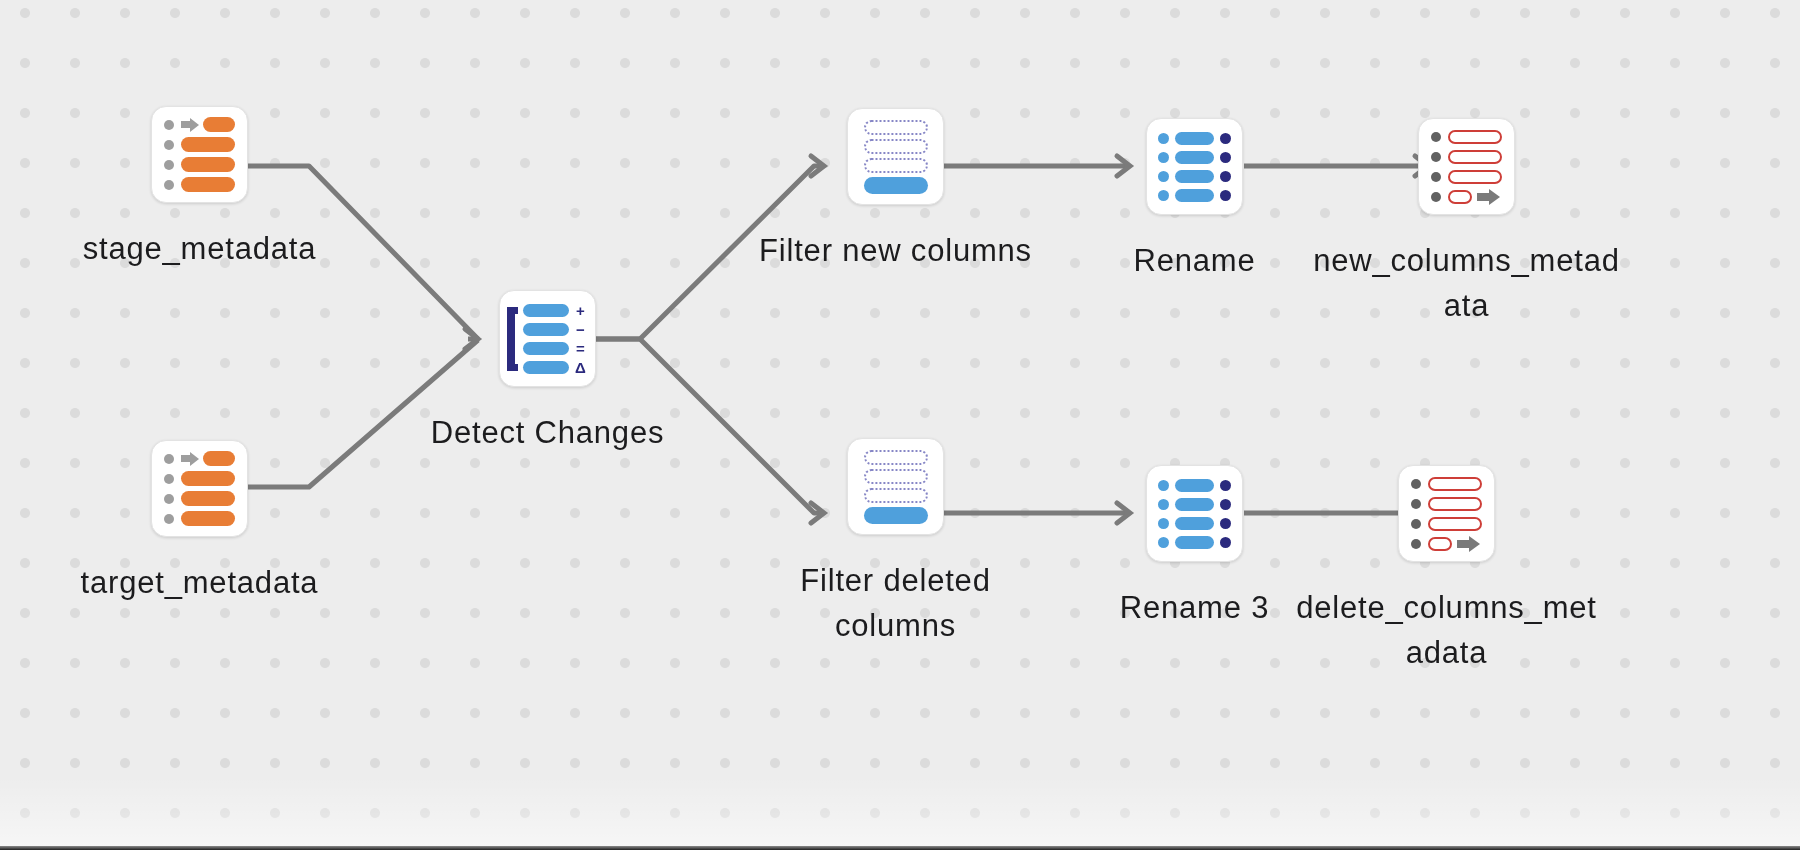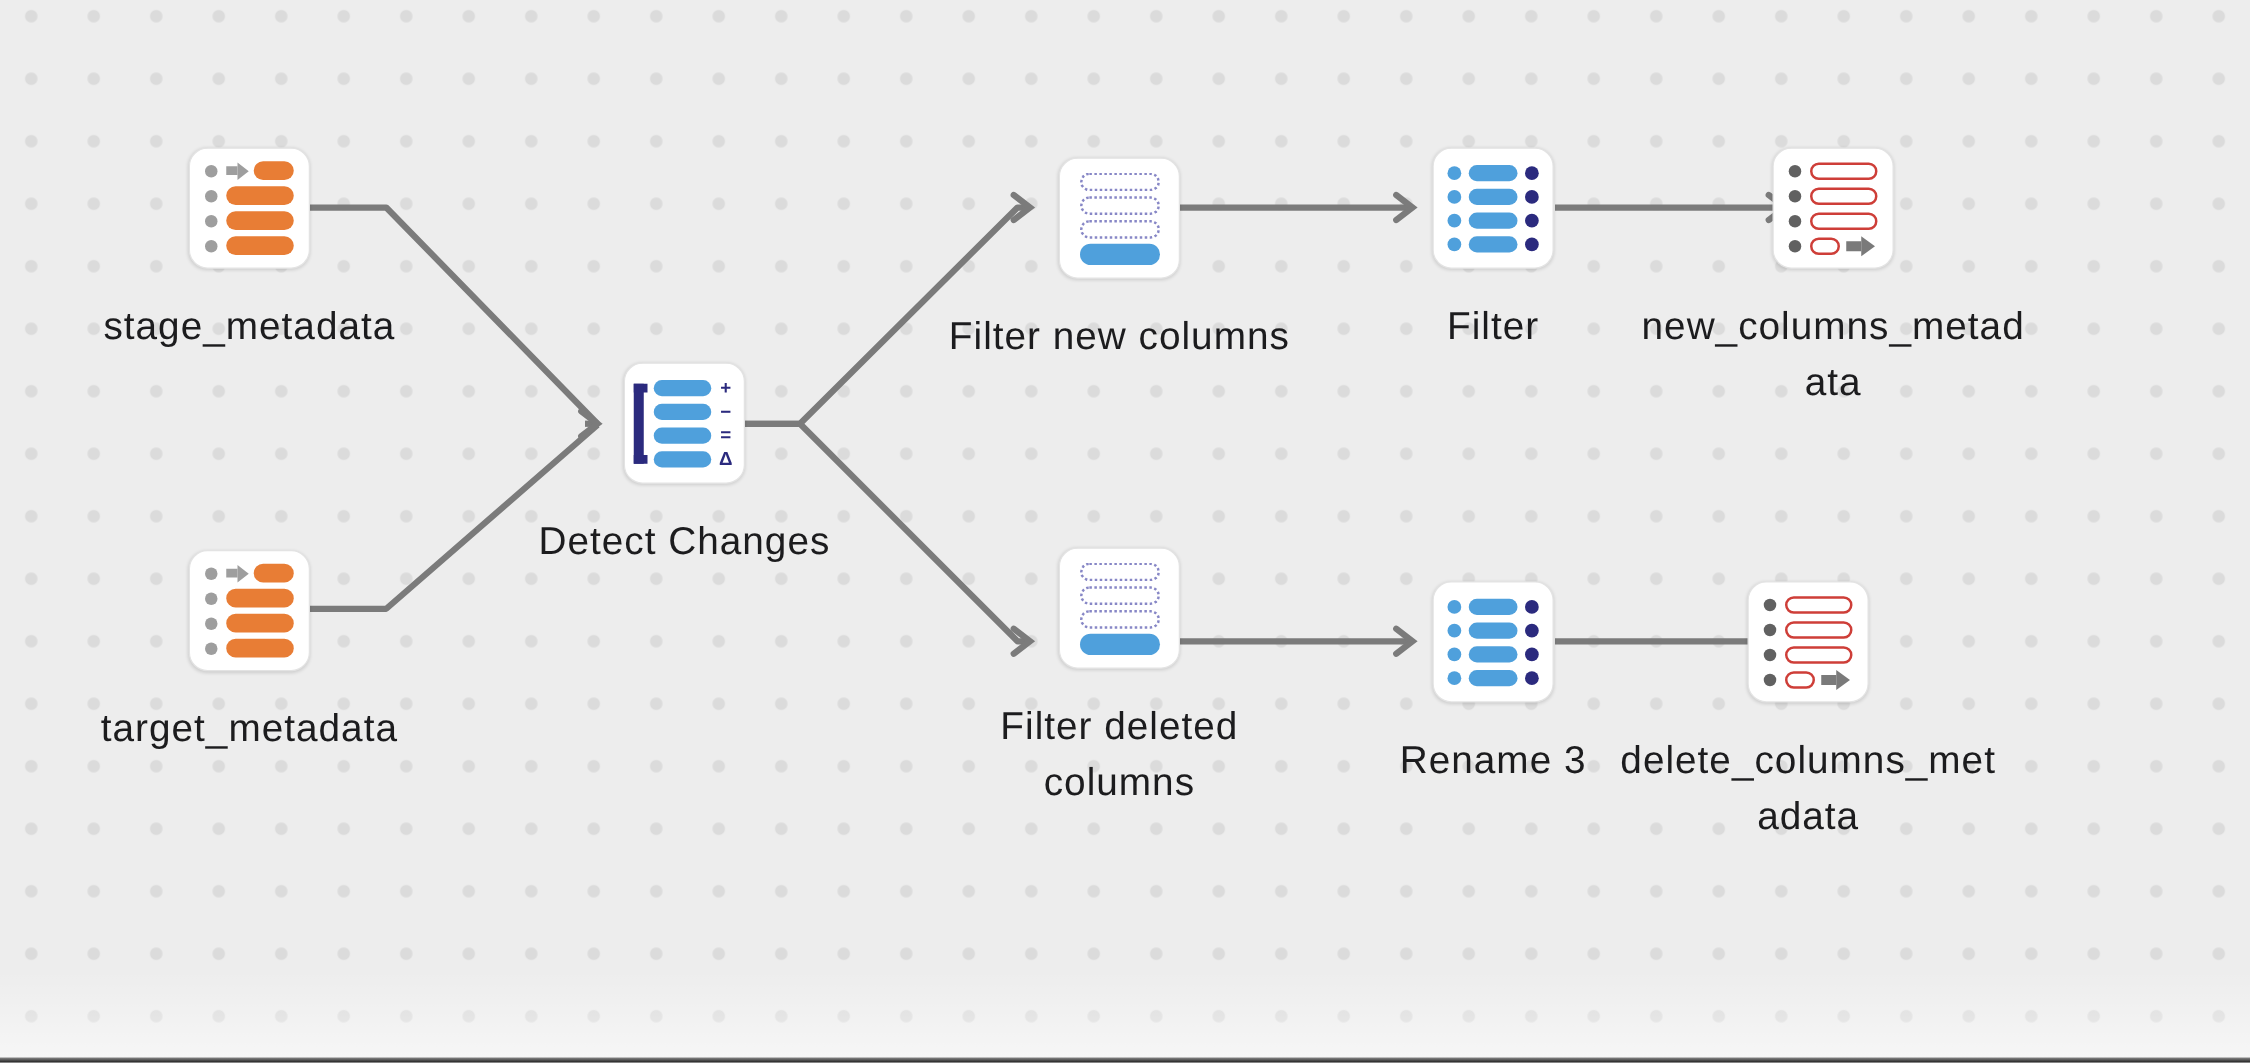--- a/index.html
+++ b/index.html
@@ -84,21 +84,21 @@
   <path class="wire" d="M248,487 H309 L478,340"></path>
   <path class="wire" d="M468,339 H478" marker-end="url(#arw)"></path>
   <path class="wire" d="M596,339 H640 L814,166 H824" marker-end="url(#arw)"></path>
   <path class="wire" d="M596,339 H640 L814,513 H824" marker-end="url(#arw)"></path>
   <path class="wire" d="M944,166 H1130" marker-end="url(#arw)"></path>
   <path class="wire" d="M1244,166 H1428" marker-end="url(#arw)"></path>
   <path class="wire" d="M944,513 H1130" marker-end="url(#arw)"></path>
   <path class="wire" d="M1244,513 H1428" marker-end="url(#arw)"></path>
 </svg>
 
-<div class="node" style="left:151px;top:118px;">
+<div class="node" style="left:151px;top:106px;">
   <div class="card">
     <div class="mcol">
       <div class="mrow">
           <span class="mdot"></span>
           <span class="ba">
             <span class="st"></span>
             <span class="hd"></span>
           </span>
           <span class="mbar"></span>
         </div>
@@ -161,21 +161,21 @@
         <span>+</span>
         <span>−</span>
         <span>=</span>
         <span>Δ</span>
       </div>
     </div>
   </div>
   <div class="node-label">Detect Changes</div>
 </div>
 
-<div class="node" style="left:847px;top:126px;">
+<div class="node" style="left:847px;top:108px;">
   <div class="card">
     <div class="fcol">
       <div class="dotrect"></div>
       <div class="dotrect"></div>
       <div class="dotrect"></div>
       <div class="solidbar"></div>
     </div>
   </div>
   <div class="node-label">Filter new columns</div>
 </div>
@@ -210,21 +210,21 @@
           <span class="rbar"></span>
           <span class="ndot"></span>
         </div>
       <div class="rrow">
           <span class="ldot"></span>
           <span class="rbar"></span>
           <span class="ndot"></span>
         </div>
     </div>
   </div>
-  <div class="node-label">Filter</div>
+  <div class="node-label">Rename</div>
 </div>
 
 <div class="node" style="left:1146px;top:465px;">
   <div class="card">
     <div class="rcol">
       <div class="rrow">
           <span class="ldot"></span>
           <span class="rbar"></span>
           <span class="ndot"></span>
         </div>

